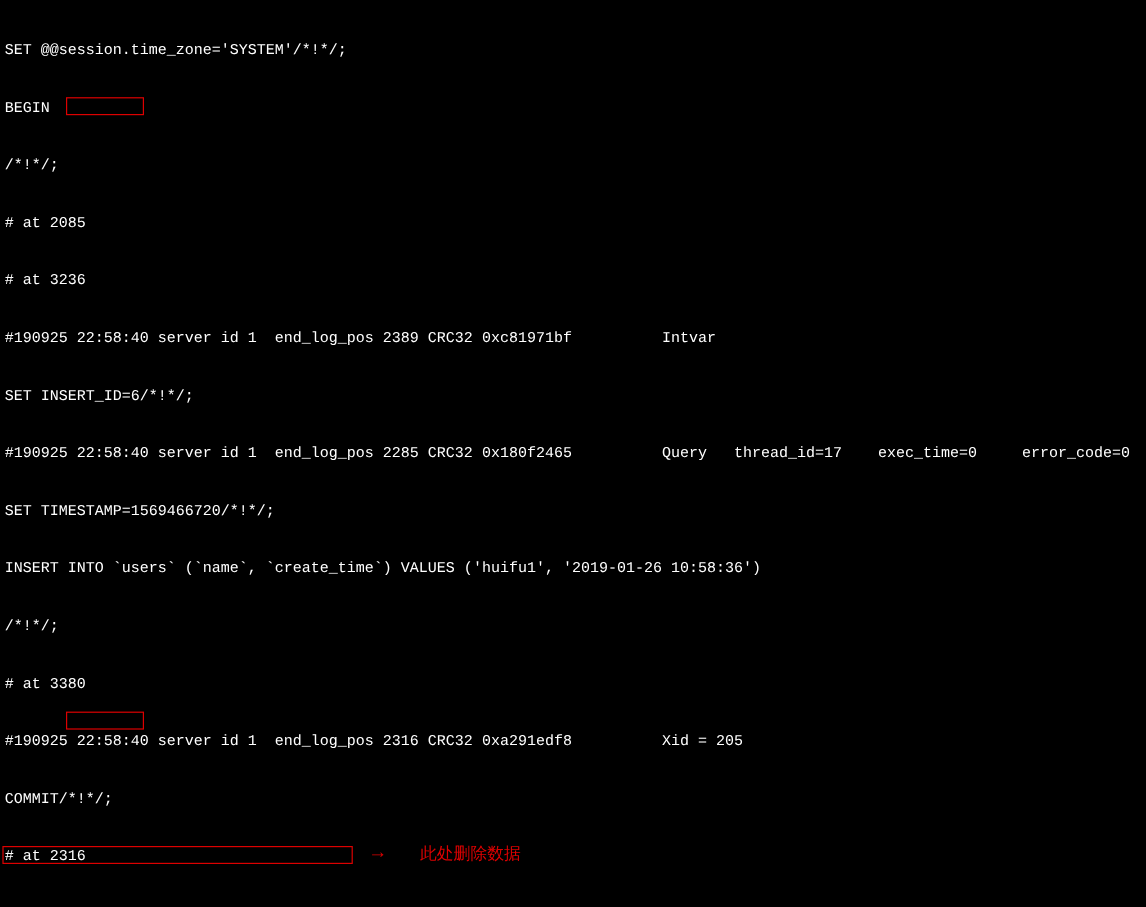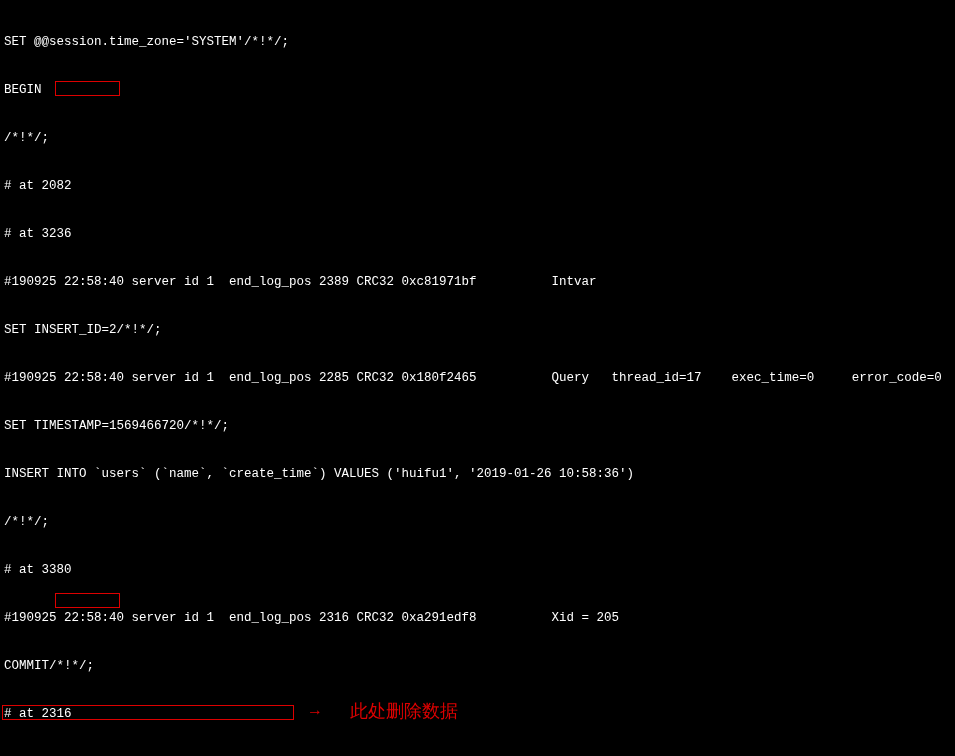--- a/index.html
+++ b/index.html
@@ -1,33 +1,33 @@
 <!DOCTYPE html>
 <html><head>
 <meta charset="utf-8">
 <style>
   * { margin: 0; padding: 0; box-sizing: border-box; }
   html, body { width: 955px; height: 756px; background: #000; color: #fff; font-family: Consolas, "Courier New", monospace; font-size: 12.5px; line-height: 16px; overflow: hidden; }
   .terminal { padding: 2px 4px; white-space: pre; position: relative; }
   .highlight-box { position: absolute; border: 1px solid #d00; pointer-events: none; }
-  .red-text { color: #d00; font-family: "Microsoft YaHei", sans-serif; font-size: 18px; position: absolute; }
+  .red-text { color: #d00; font-family: "Microsoft YaHei", sans-serif; font-size: 14px; position: absolute; }
   .red-arrow { color: #d00; position: absolute; font-size: 16px; }
   .line { display: block; }
 </style>
 </head>
 <body>
 
 <div class="terminal">
   <span class="line">SET @@session.time_zone='SYSTEM'/*!*/;</span>
   <span class="line">BEGIN</span>
   <span class="line">/*!*/;</span>
-  <span class="line"># at 2082</span>
+  <span class="line"># at 2085</span>
   <span class="line"># at 3236</span>
   <span class="line">#190925 22:58:40 server id 1  end_log_pos 2389 CRC32 0xc81971bf          Intvar</span>
-  <span class="line">SET INSERT_ID=2/*!*/;</span>
+  <span class="line">SET INSERT_ID=6/*!*/;</span>
   <span class="line">#190925 22:58:40 server id 1  end_log_pos 2285 CRC32 0x180f2465          Query   thread_id=17    exec_time=0     error_code=0</span>
   <span class="line">SET TIMESTAMP=1569466720/*!*/;</span>
   <span class="line">INSERT INTO `users` (`name`, `create_time`) VALUES ('huifu1', '2019-01-26 10:58:36')</span>
   <span class="line">/*!*/;</span>
   <span class="line"># at 3380</span>
   <span class="line">#190925 22:58:40 server id 1  end_log_pos 2316 CRC32 0xa291edf8          Xid = 205</span>
   <span class="line">COMMIT/*!*/;</span>
   <span class="line"># at 2316</span>
   <span class="line">#190925 22:58:48 server id 1  end_log_pos 2381 CRC32 0x61524d3c          Anonymous_GTID  last_committed=8        sequence_number=9</span>
   

